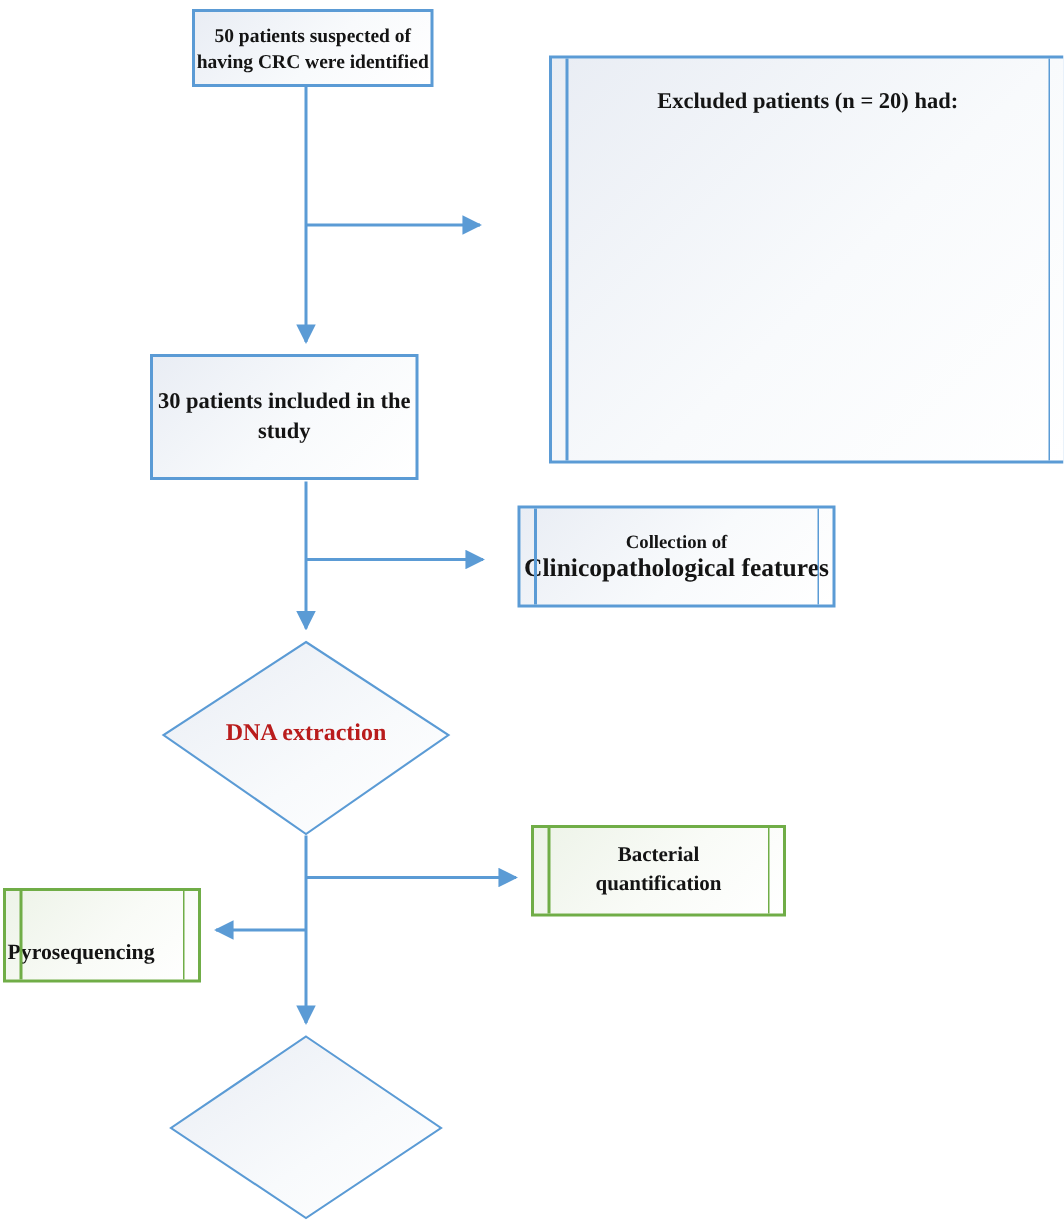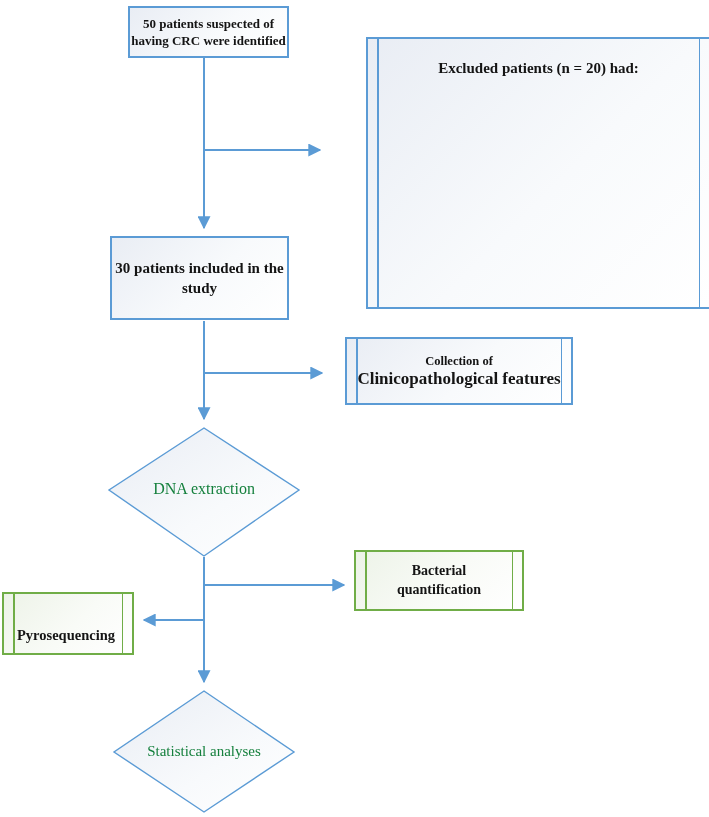--- a/index.html
+++ b/index.html
@@ -34,35 +34,35 @@
     background:linear-gradient(135deg,#edf3e8 0%,#f9fbf7 55%,#ffffff 100%);
     font-family:Liberation Serif, serif;
   }
 
   .box-identified{left:128px;top:6px;width:161px;height:52px;
     font-weight:bold;font-size:13px;line-height:1.32;}
   .box-excluded{left:366px;top:37px;width:345px;height:272px;
     justify-content:flex-start;padding-top:21px;}
   .excluded-title{font-weight:bold;font-size:15px;margin-bottom:12px;}
   .excluded-items{font-weight:bold;font-size:15px;line-height:27px;}
-  .box-included{left:110px;top:236px;width:179px;height:84px;
+  .box-included{left:100px;top:236px;width:179px;height:84px;
     font-weight:bold;font-size:15px;line-height:1.35;padding:0 2px;}
-  .box-collection{left:345px;top:337px;width:228px;height:68px;}
+  .box-collection{left:345px;top:337px;width:212px;height:68px;}
   .collection-line1{font-weight:bold;font-size:12.5px;}
   .collection-line2{font-weight:bold;font-size:17px;line-height:1.15;}
   .box-bacterial{left:354px;top:550px;width:170px;height:61px;
     font-weight:bold;font-size:14px;line-height:1.35;}
   .box-bacterial .wrap{width:120px;}
   .box-pyro{left:2px;top:592px;width:132px;height:63px;
     align-items:flex-start;justify-content:flex-end;
-    padding:0 0 9px 13px;text-align:left;
+    padding:0 0 9px 1px;text-align:left;
     font-weight:bold;font-size:14.5px;}
   .diamond-label{
-    position:absolute;color:#15803d;text-align:center;
-    font-weight:normal;
+    position:absolute;color:#b91c1c;text-align:center;
+    font-weight:bold;
   }
   .label-dna{left:109px;top:480px;width:190px;font-size:16px;}
   .label-stats{left:114px;top:743px;width:180px;font-size:15px;}
 </style>
 </head>
 <body>
 
 <div class="canvas">
 
   <svg class="overlay" width="709" height="817" viewBox="0 0 709 817">
@@ -109,15 +109,14 @@
   <div class="diamond-label label-dna">DNA extraction</div>
 
   <div class="box pp green box-bacterial">
     <span class="wrap">Bacterial quantification</span>
   </div>
 
   <div class="box pp green box-pyro">
     <span>Pyrosequencing</span>
   </div>
 
-  <div class="diamond-label label-stats">Statistical analyses</div>
 
 </div>
 
 </body></html>

